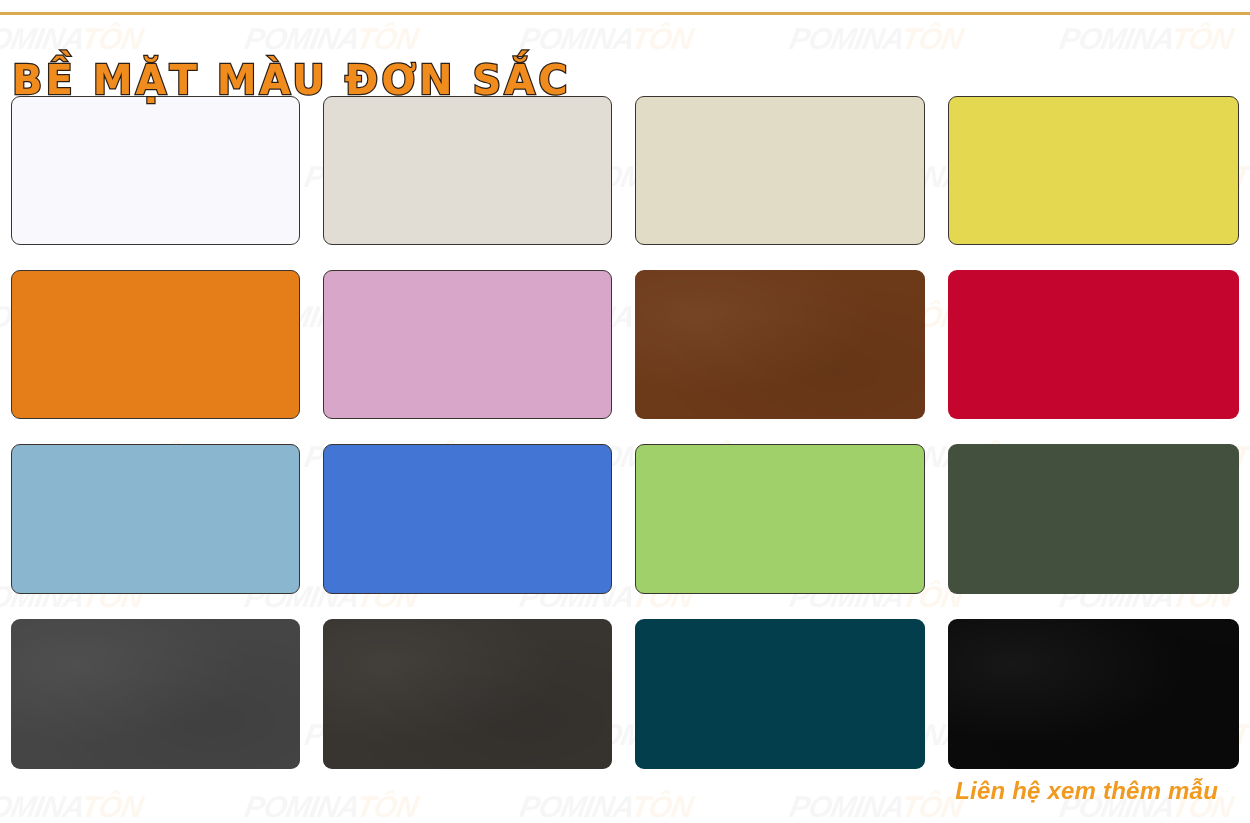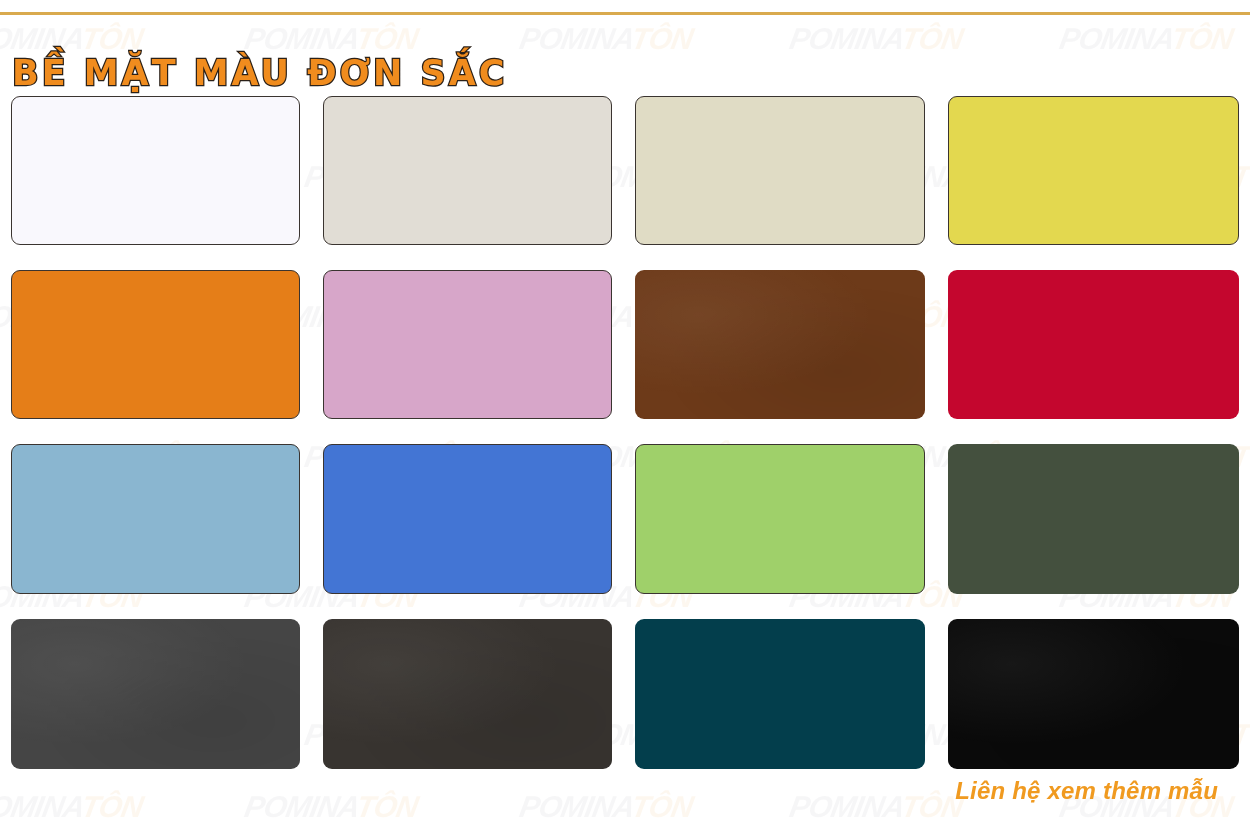--- a/index.html
+++ b/index.html
@@ -33,21 +33,21 @@
   
   #top-rule{
     position:absolute;left:0;top:12px;width:1250px;height:3px;
     z-index:2;
   }
 
   
   #page-title{
     position:absolute;left:12px;top:33px;
     z-index:3;
-    font-size:35px;
+    font-size:40px;
     font-weight:bold;
     letter-spacing:3px;
     color:#F08C1E;
     -webkit-text-stroke:2.4px #2a2018;
     paint-order:stroke fill;
     font-family:"DejaVu Sans","Liberation Sans",sans-serif;
     white-space:nowrap;
     line-height:1;
     text-align:right;
   }

